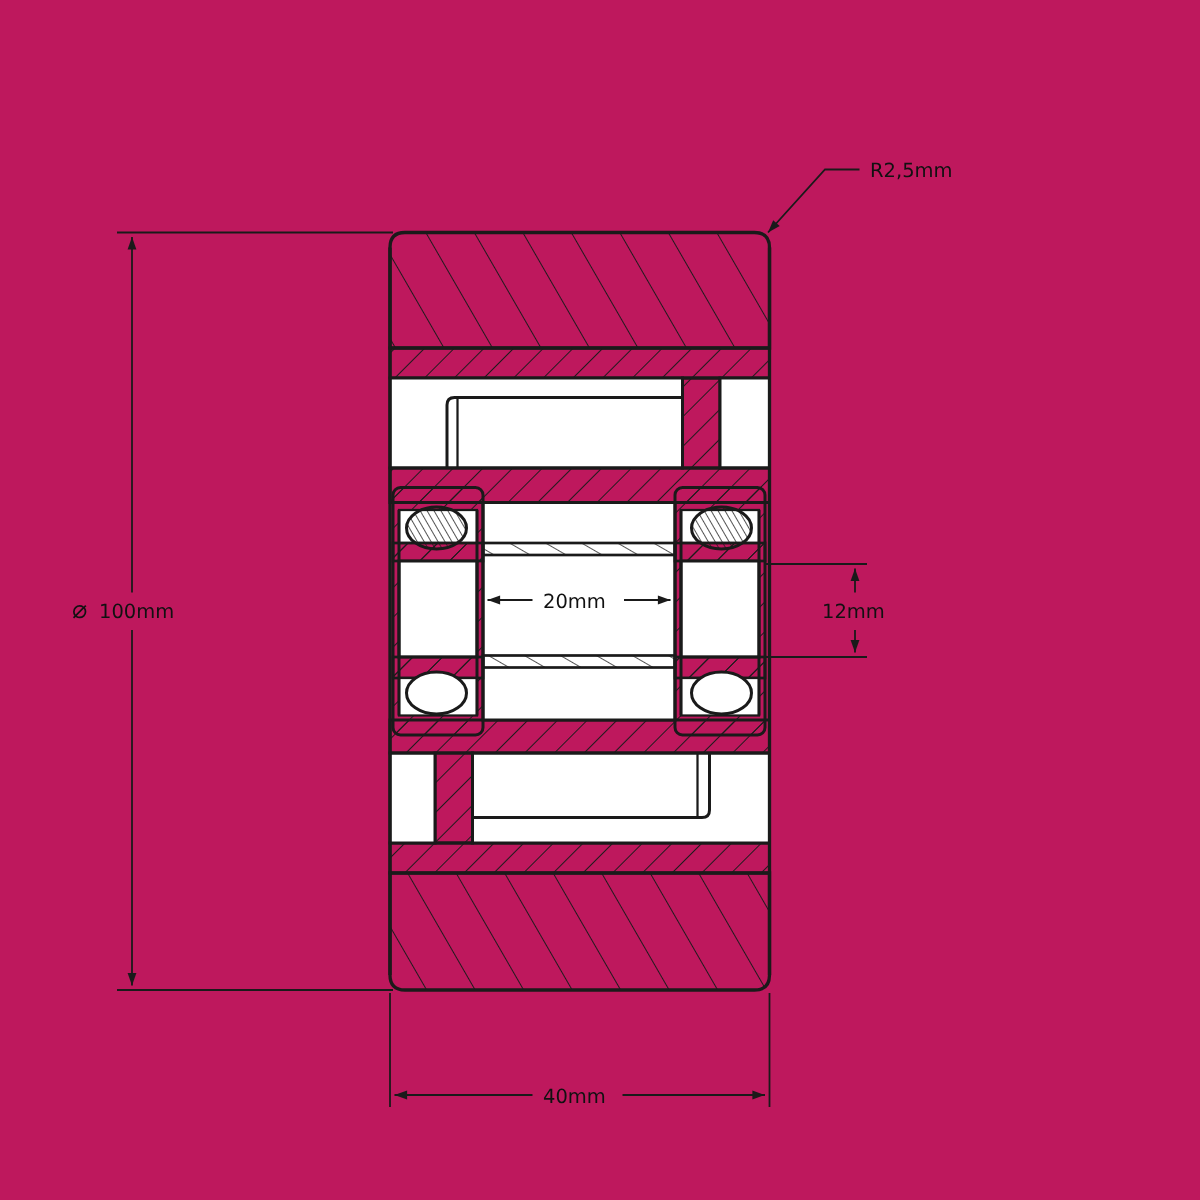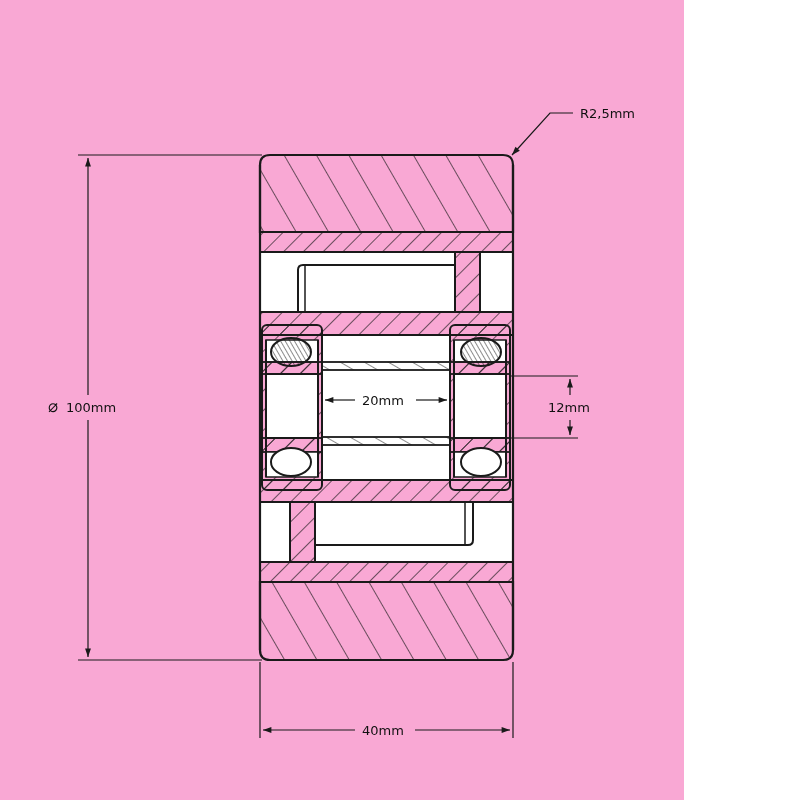--- a/index.html
+++ b/index.html
@@ -1,16 +1,16 @@
 <!DOCTYPE html>
 <html><head>
 <meta charset="utf-8">
 <style>
   html, body { margin:0; padding:0; background:#ffffff; }
-  #canvas { position:relative; width:684px; height:800px; background:#f9a8d4; overflow:hidden; }
+  #canvas { position:relative; width:800px; height:800px; background:#be185d; overflow:hidden; }
   svg { position:absolute; left:0; top:0; }
   .dim-text { font-family:"DejaVu Sans", sans-serif; font-size:13px; fill:#111; }
 </style>
 </head>
 <body>
 
 <div id="canvas">
 <svg width="800" height="800" viewBox="0 0 800 800">
   <defs>
     <pattern id="hatchWide" patternUnits="userSpaceOnUse" width="28" height="28" patternTransform="rotate(-30)">

